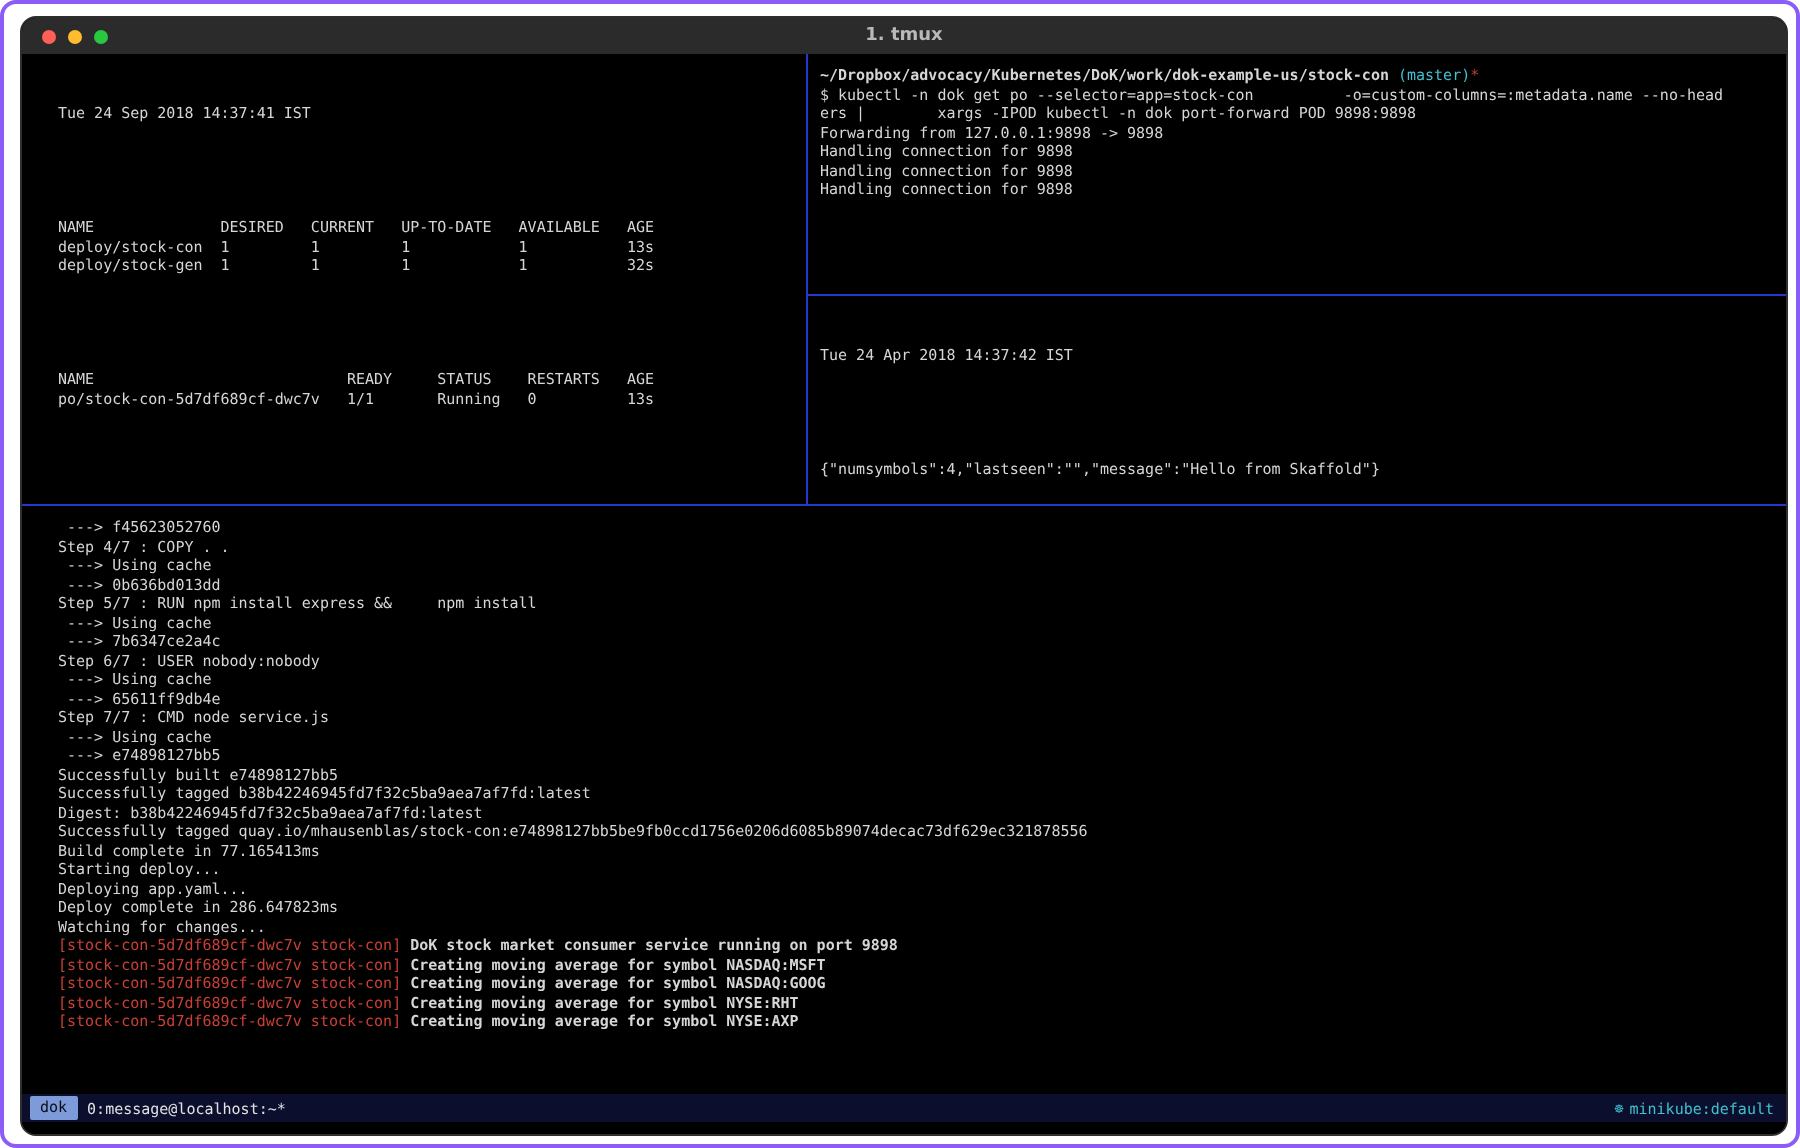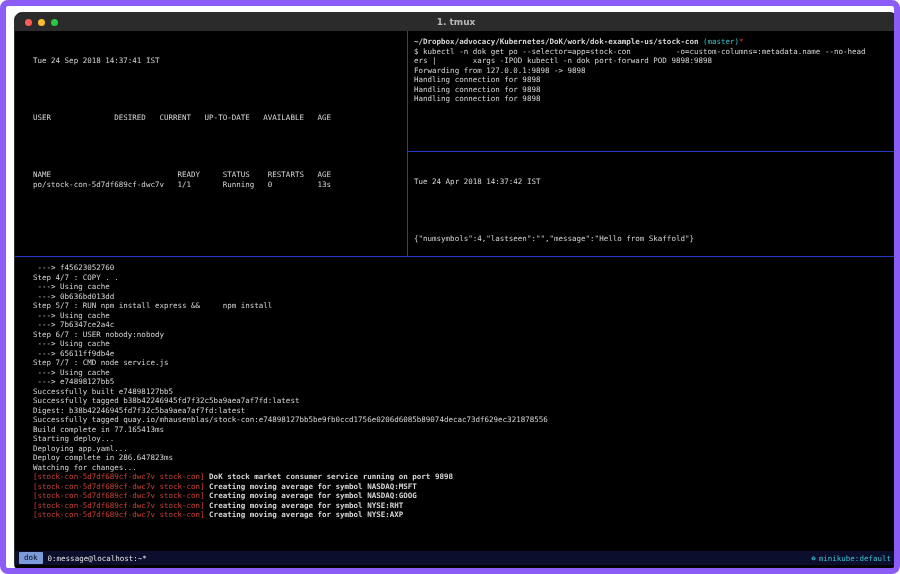--- a/index.html
+++ b/index.html
@@ -1,19 +1,19 @@
 <!DOCTYPE html>
 <html style="--titlebar-bg: #2b2b2b; --traffic-red: #ff5f57; --traffic-yellow: #febc2e; --traffic-green: #28c840; --terminal-fg: #d6d6d6; --pane-border: #2239cc; --branch-cyan: #3fc1cf; --log-red: #c94034; --status-bg: #0b0e2c; --session-chip-bg: #7d9bd8; --session-chip-fg: #0a0a1a; --status-right-cyan: #3fc1cf;"><head>
 <meta charset="utf-8">
 <style>
   * { margin:0; padding:0; box-sizing:border-box; }
   html,body { width:900px; height:574px; overflow:hidden; background:#fff; }
   body { font-family:"DejaVu Sans Mono", monospace; }
 
-  .page { width:900px; height:574px; border:6px solid #8b5cf6; border-radius:8px; background:#ffffff; position:relative; overflow:hidden; }
+  .page { width:900px; height:574px; border:2px solid #8b5cf6; border-radius:8px; background:#ffffff; position:relative; overflow:hidden; }
 
   .window { position:absolute; left:8px; top:6px; width:884px; height:560px; background:#000; border-radius:8px; overflow:hidden; border:1px solid #2e2e2e; }
 
   .titlebar { height:18px; background:var(--titlebar-bg); display:flex; align-items:center; justify-content:center; position:relative; }
   .traffic { position:absolute; left:10px; top:5.5px; display:flex; gap:6px; }
   .dot { width:7px; height:7px; border-radius:50%; }
   .dot.close { background:var(--traffic-red); }
   .dot.min   { background:var(--traffic-yellow); }
   .dot.zoom  { background:var(--traffic-green); }
   .title { font-family:"DejaVu Sans", sans-serif; font-size:9px; font-weight:bold; color:#b9b9b9; }
@@ -54,21 +54,21 @@
         <div class="dot zoom"></div>
       </div>
       <div class="title">1. tmux</div>
     </div>
 
     <div class="terminal">
 
       <div class="pane pane-tl">
         <div class="line">Tue 24 Sep 2018 14:37:41 IST</div>
         <div class="line">&nbsp;</div>
-        <div><div class="line">USER              DESIRED   CURRENT   UP-TO-DATE   AVAILABLE   AGE</div></div>
+        <div><div class="line">NAME              DESIRED   CURRENT   UP-TO-DATE   AVAILABLE   AGE</div><div class="line">deploy/stock-con  1         1         1            1           13s</div><div class="line">deploy/stock-gen  1         1         1            1           32s</div></div>
         <div class="line">&nbsp;</div>
         <div><div class="line">NAME                            READY     STATUS    RESTARTS   AGE</div><div class="line">po/stock-con-5d7df689cf-dwc7v   1/1       Running   0          13s</div></div>
         <div class="line">&nbsp;</div>
         
       </div>
 
       <div class="vdiv"></div>
 
       <div class="pane pane-tru"><div class="line"><span class="c-fg">~/Dropbox/advocacy/Kubernetes/DoK/work/dok-example-us/stock-con </span><span class="c-cyan">(master)</span><span class="c-red">*</span></div><div class="line">$ kubectl -n dok get po --selector=app=stock-con          -o=custom-columns=:metadata.name --no-head</div><div class="line">ers |        xargs -IPOD kubectl -n dok port-forward POD 9898:9898</div><div class="line">Forwarding from 127.0.0.1:9898 -&gt; 9898</div><div class="line">Handling connection for 9898</div><div class="line">Handling connection for 9898</div><div class="line">Handling connection for 9898</div></div>
 

